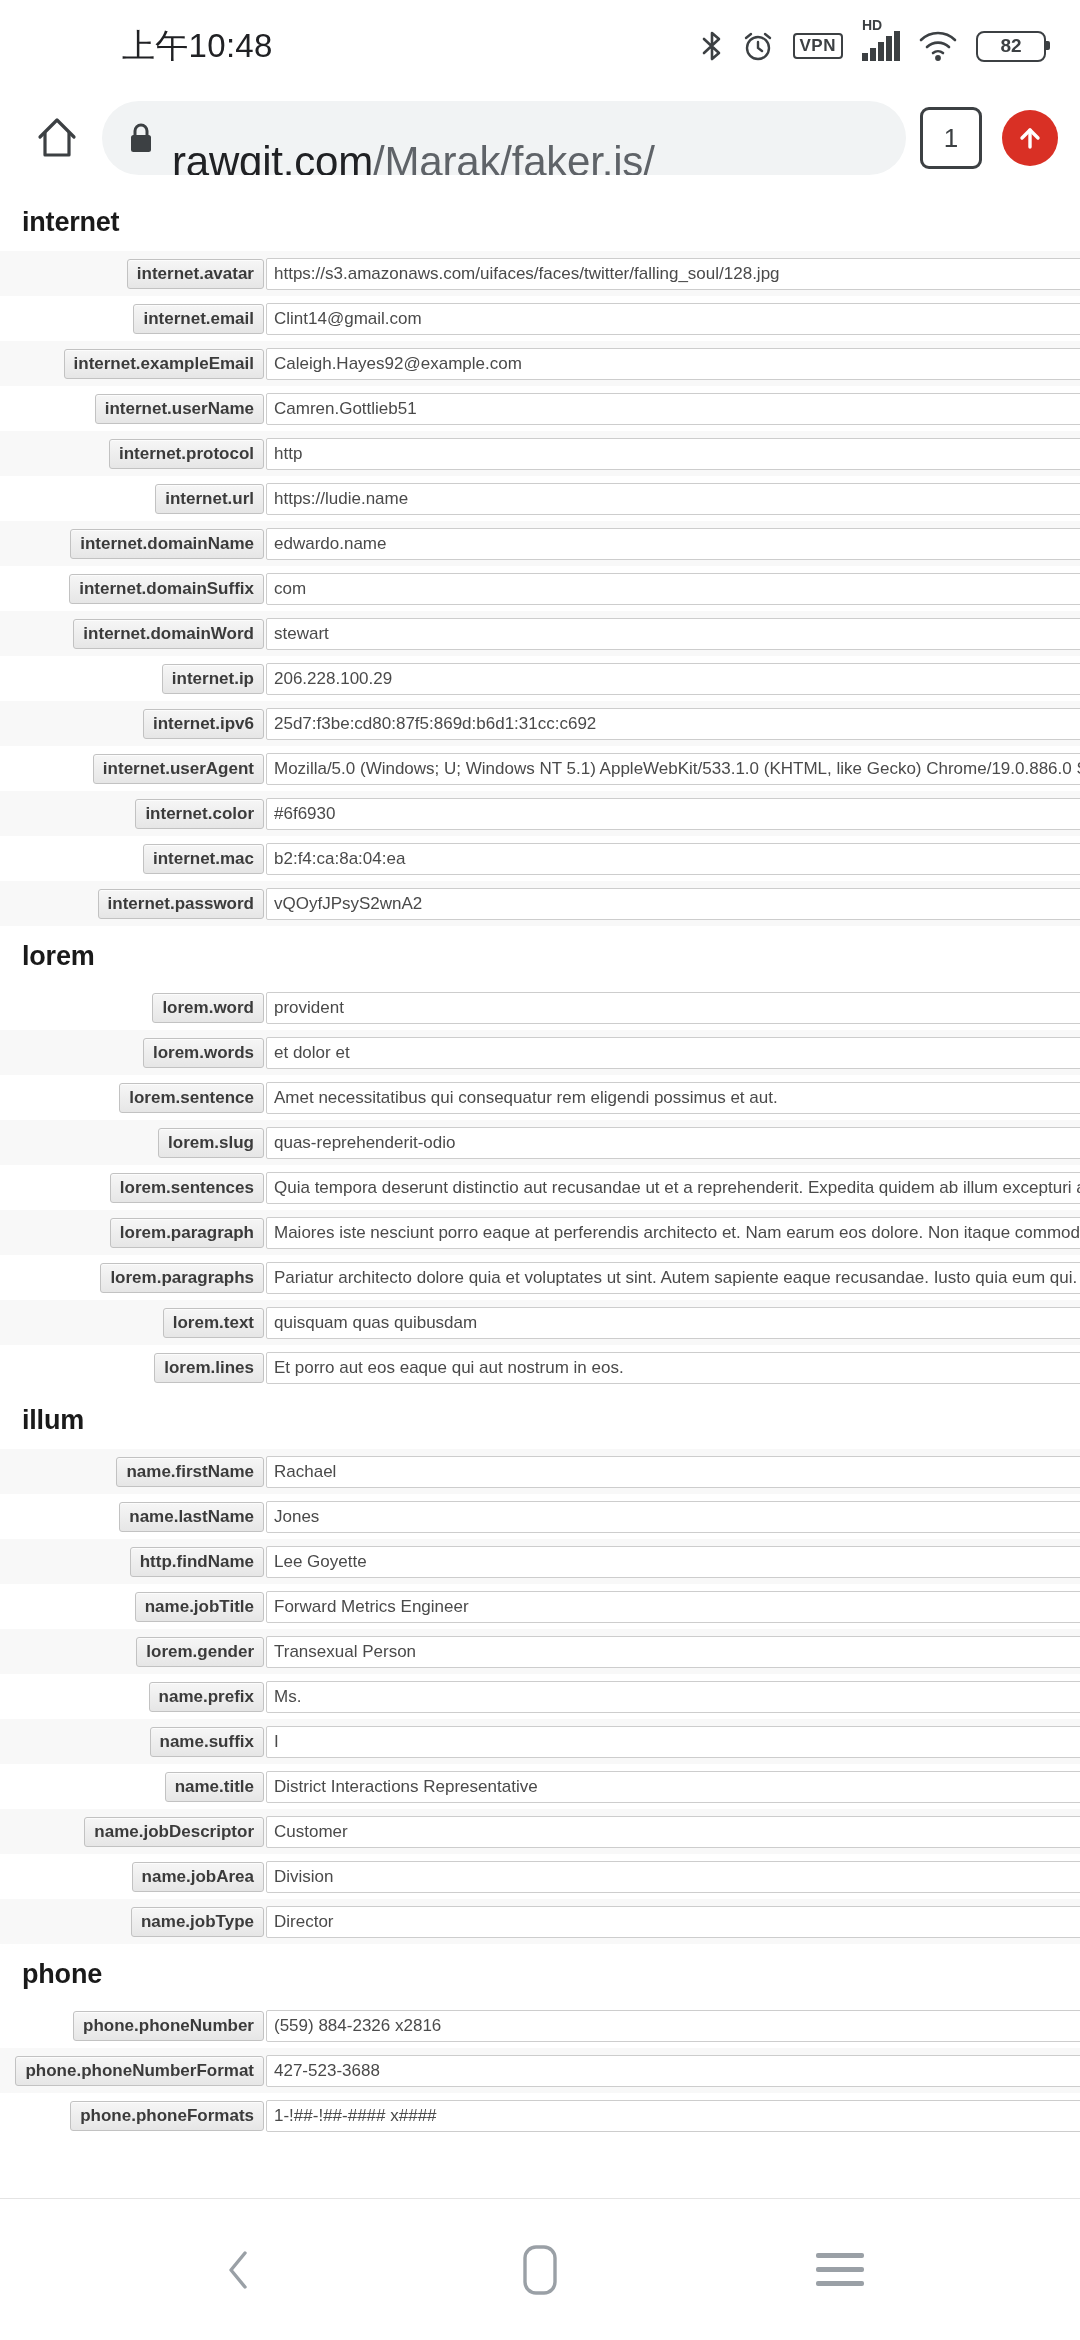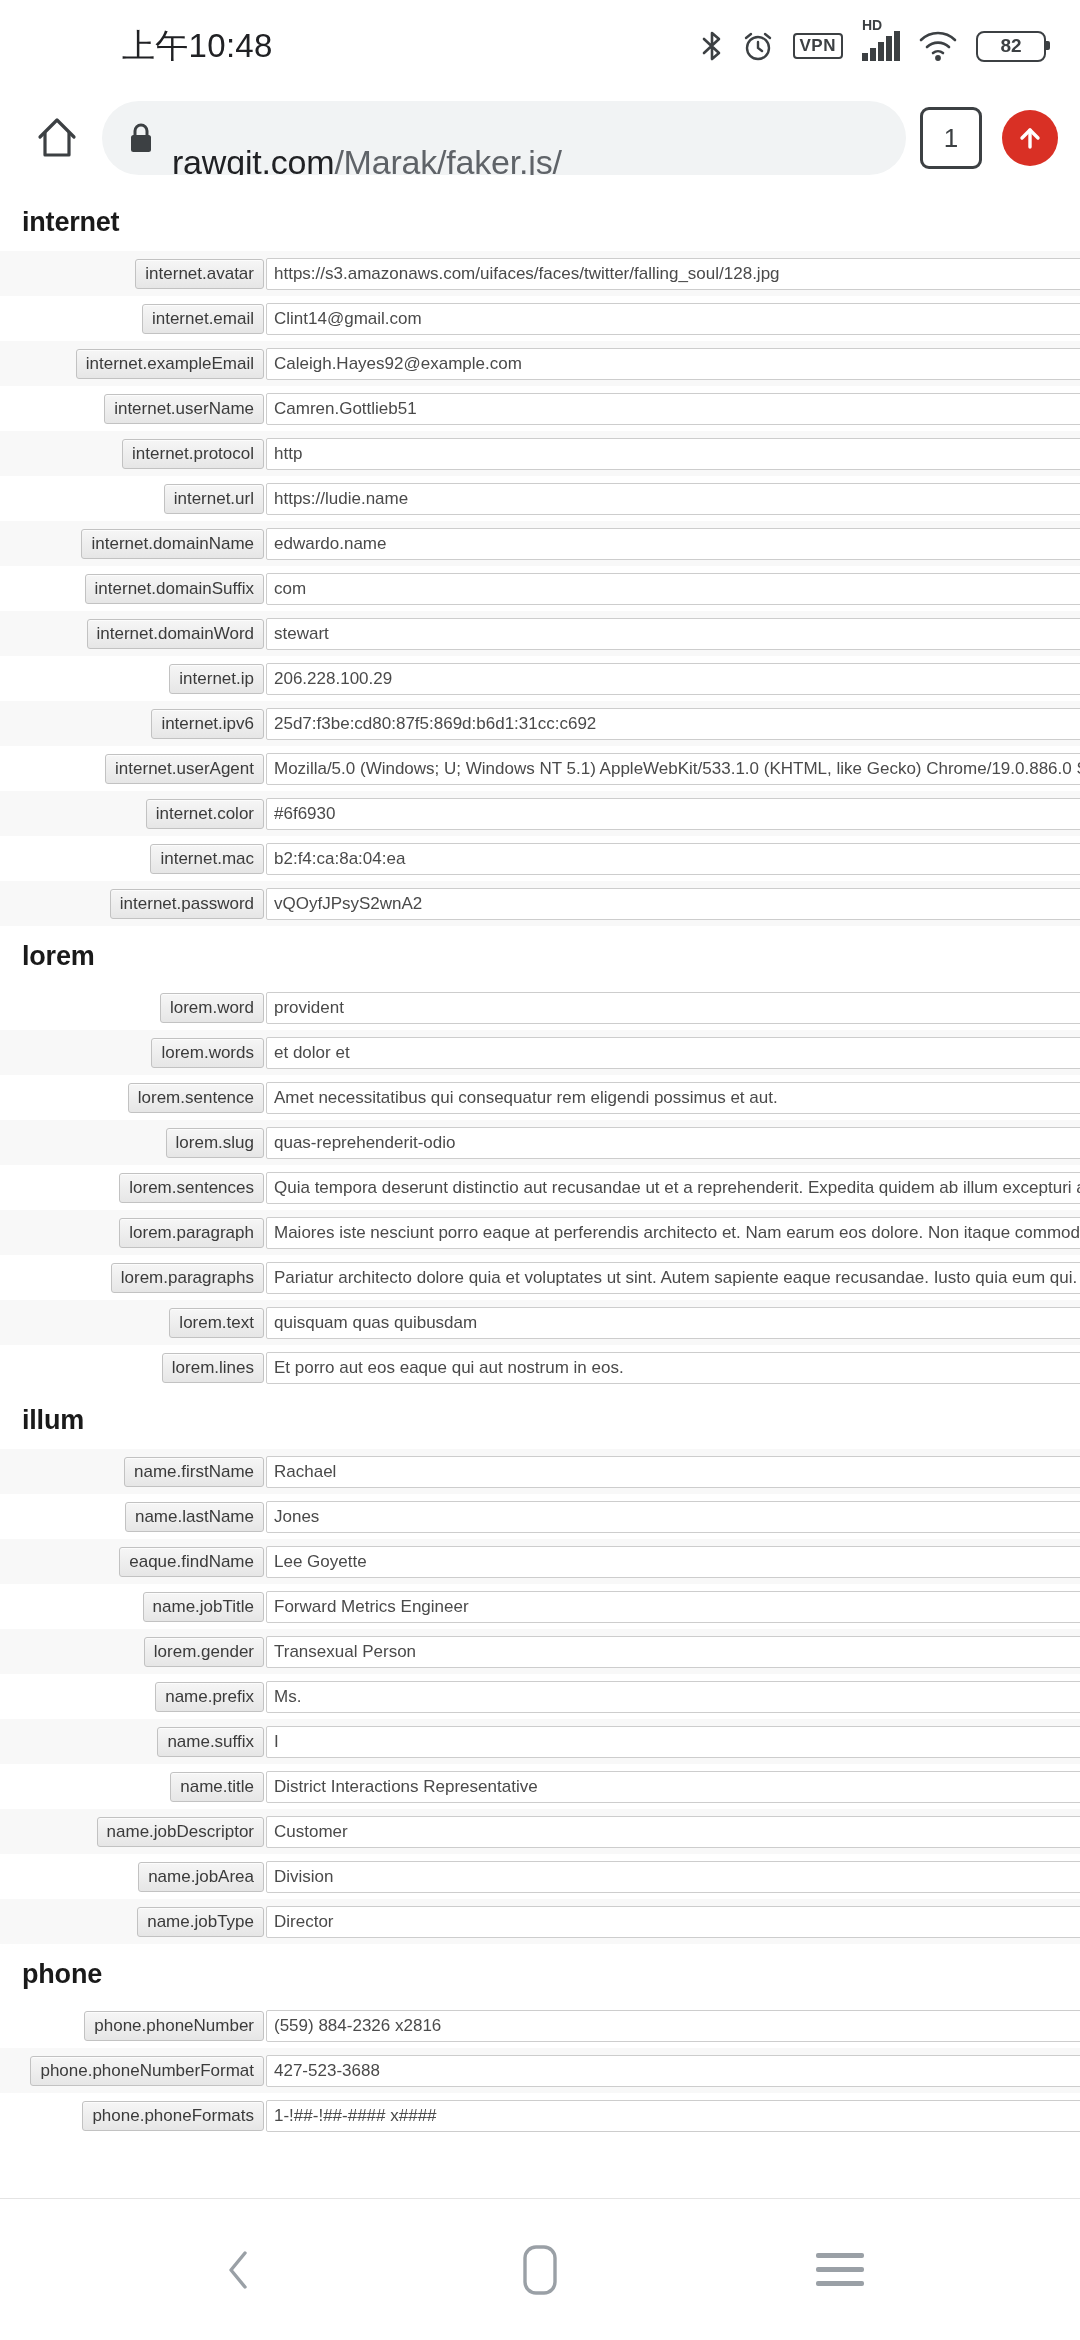--- a/index.html
+++ b/index.html
@@ -42,21 +42,21 @@
     display:flex;align-items:center;padding:0 22px 0 18px;box-sizing:border-box;gap:0;
   }
   .home-btn{width:78px;height:78px;display:flex;align-items:center;justify-content:center;flex:0 0 78px;}
   .omnibox{
     flex:1 1 auto;height:74px;background:#f1f3f4;border-radius:37px;
     display:flex;align-items:center;padding:0 26px;box-sizing:border-box;
     margin-left:6px;margin-right:14px;overflow:hidden;
   }
   .lock-ic{flex:0 0 auto;margin-right:18px;display:flex;align-items:center;}
   .omnitext{
-    font-size:34px;color:#202124;white-space:nowrap;overflow:hidden;
+    font-size:42px;color:#202124;white-space:nowrap;overflow:hidden;
     letter-spacing:-.2px;
     margin-top:48px;
   }
   .omnitext .dim{color:#5f6368;}
   .tabcount{
     width:56px;height:56px;border:3.5px solid #3c4043;border-radius:9px;
     display:flex;align-items:center;justify-content:center;
     font-size:26px;color:#3c4043;flex:0 0 56px;margin-right:20px;
   }
   .updot{
@@ -82,21 +82,21 @@
     font-size:27px;font-weight:bold;color:#1a1a1a;
     padding:15px 0 13px 22px;letter-spacing:-.2px;
   }
   .row{
     display:flex;align-items:center;height:45px;box-sizing:border-box;
   }
   .row.odd{background:#f8f8f8;}
   .row.even{background:#ffffff;}
   .lbl-cell{
     width:266px;flex:0 0 266px;display:flex;justify-content:flex-end;align-items:flex-end;
-    padding-right:2px;box-sizing:border-box;
+    padding-right:2px;box-sizing:border-box;font-weight:bold;
   }
   .lbl{
     display:inline-block;
     font-size:17px;color:#3b3b3b;
     background:linear-gradient(to bottom,#f6f6f6 0%,#e6e6e6 100%);
     border:1px solid #c2c2c2;border-radius:3px;
     padding:5px 9px 6px 9px;line-height:1;white-space:nowrap;
     box-shadow:0 1px 0 rgba(255,255,255,.7) inset;
   }
   .val-cell{
@@ -411,21 +411,21 @@
       <div class="row even">
         <div class="lbl-cell">
           <span class="lbl">name.lastName</span>
         </div>
         <div class="val-cell">
           <span class="val">Jones</span>
         </div>
       </div>
       <div class="row odd">
         <div class="lbl-cell">
-          <span class="lbl">eaque.findName</span>
+          <span class="lbl">http.findName</span>
         </div>
         <div class="val-cell">
           <span class="val">Lee Goyette</span>
         </div>
       </div>
       <div class="row even">
         <div class="lbl-cell">
           <span class="lbl">name.jobTitle</span>
         </div>
         <div class="val-cell">

